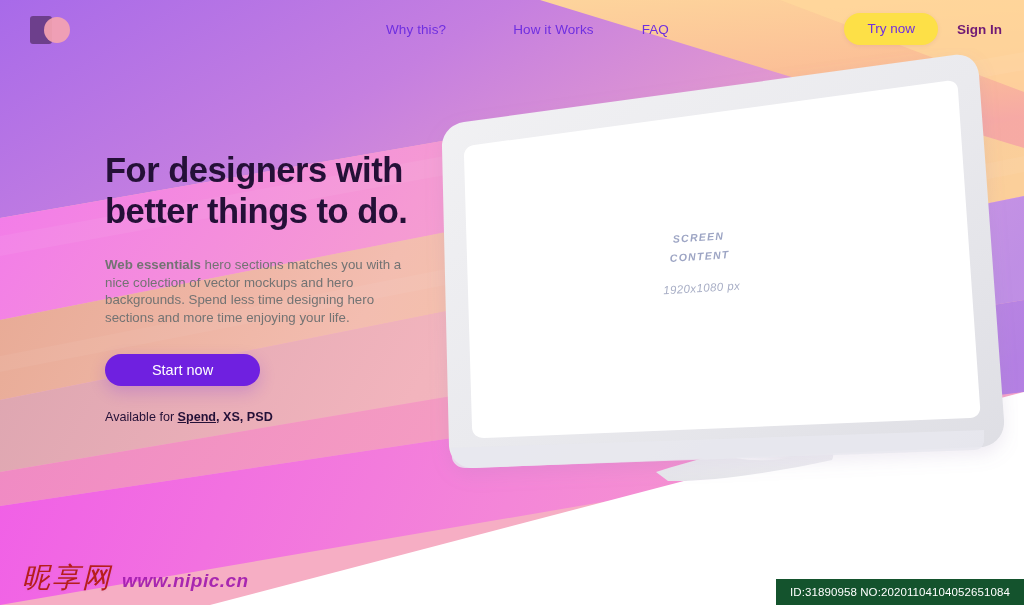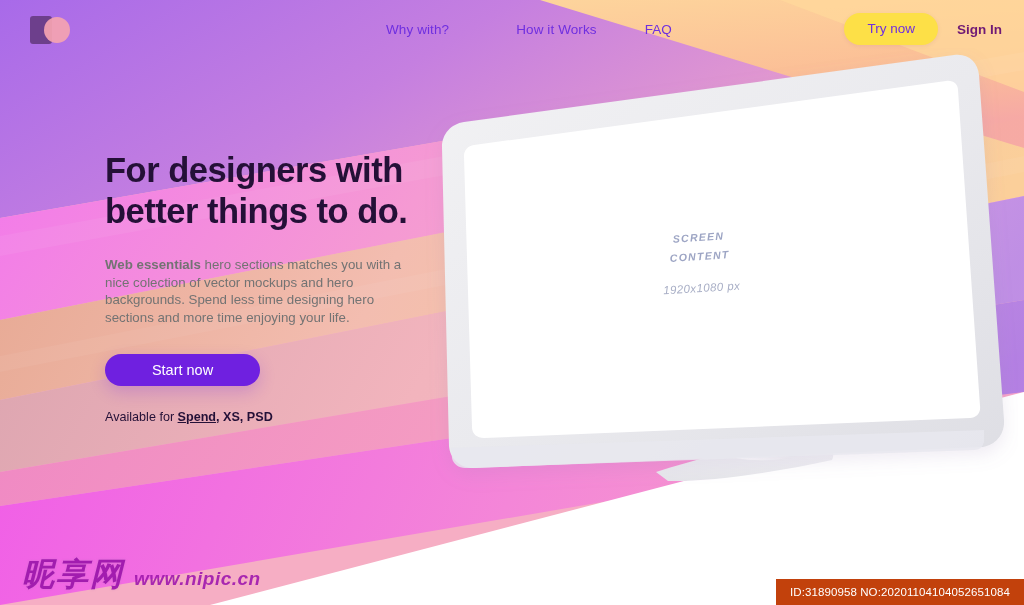--- a/index.html
+++ b/index.html
@@ -190,40 +190,40 @@
   #watermark {
     position:absolute;
     left:22px; bottom:8px;
     display:flex;
     align-items:baseline;
     gap:10px;
     z-index:60;
     pointer-events:none;
   }
   #wm-cn {
-    color:#a21caf;
-    font-size:32px;
-    font-weight:700;
+    color:#b91c1c;
+    font-size:28px;
+    font-weight:400;
     font-style:italic;
     letter-spacing:2px;
     text-shadow:0 0 2px rgba(180,120,190,.5);
   }
   #wm-url {
     color:#a21caf;
     font-size:19px;
     font-weight:700;
     font-style:italic;
     letter-spacing:.5px;
     opacity:.92;
   }
   #idbar {
     position:absolute;
     right:0; bottom:0;
     height:26px;
-    background:#c2410c;
+    background:#14532d;
     display:flex;
     align-items:center;
     padding:12px 14px;
     z-index:60;
   }
   #idbar span {
     color:#ffffff;
     font-size:11.5px;
     letter-spacing:.1px;
     white-space:nowrap;
@@ -372,21 +372,21 @@
   </div>
 
   <div id="header">
 
     <div id="logo">
       <div class="logo-rect"></div>
       <div class="logo-circle"></div>
     </div>
 
     <nav id="nav">
-      <a class="nav-link nav-gap-1" href="#">Why with?</a>
+      <a class="nav-link nav-gap-1" href="#">Why this?</a>
       <a class="nav-link nav-gap-2" href="#">How it Works</a>
       <a class="nav-link" href="#">FAQ</a>
     </nav>
 
     <div id="auth">
       <button id="try-now">Try now</button>
       <a id="sign-in" href="#">Sign In</a>
     </div>
 
   </div>

